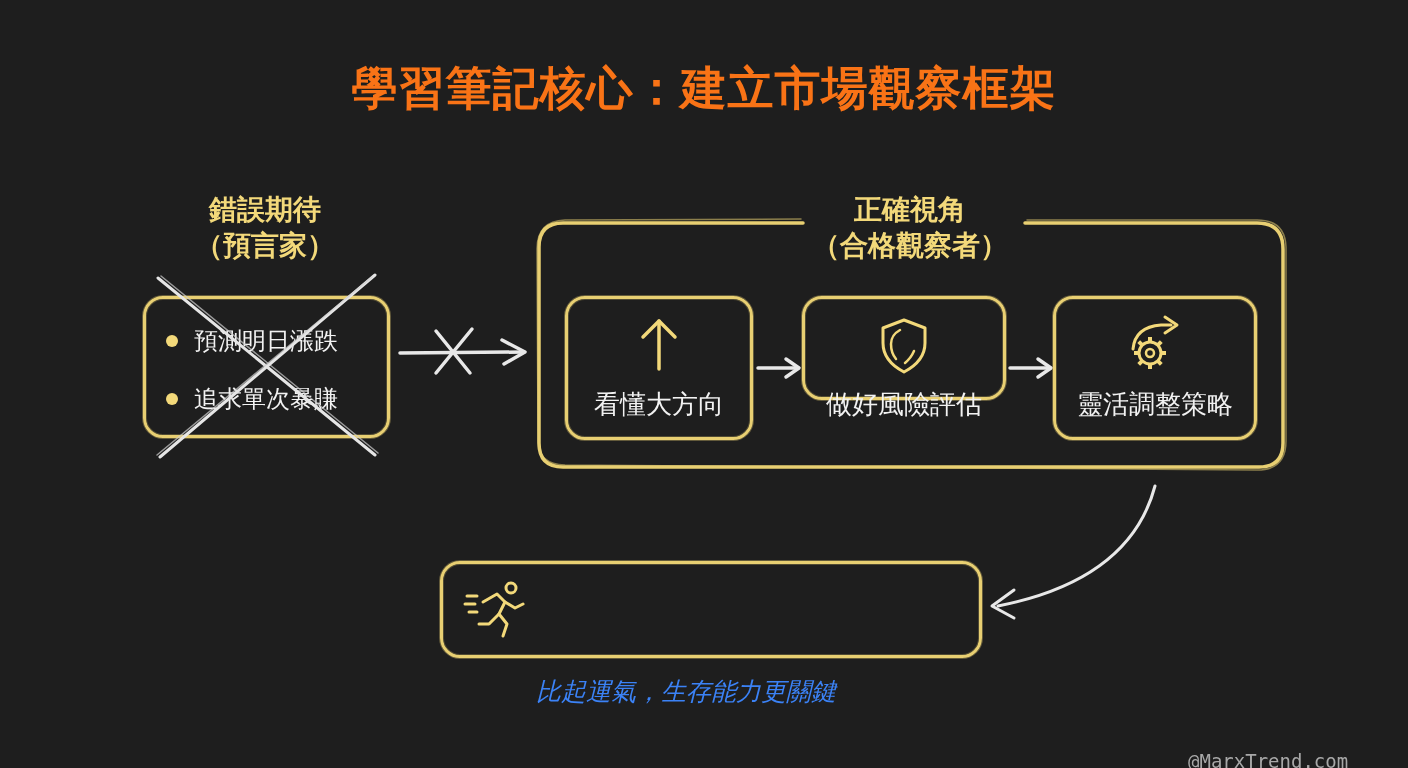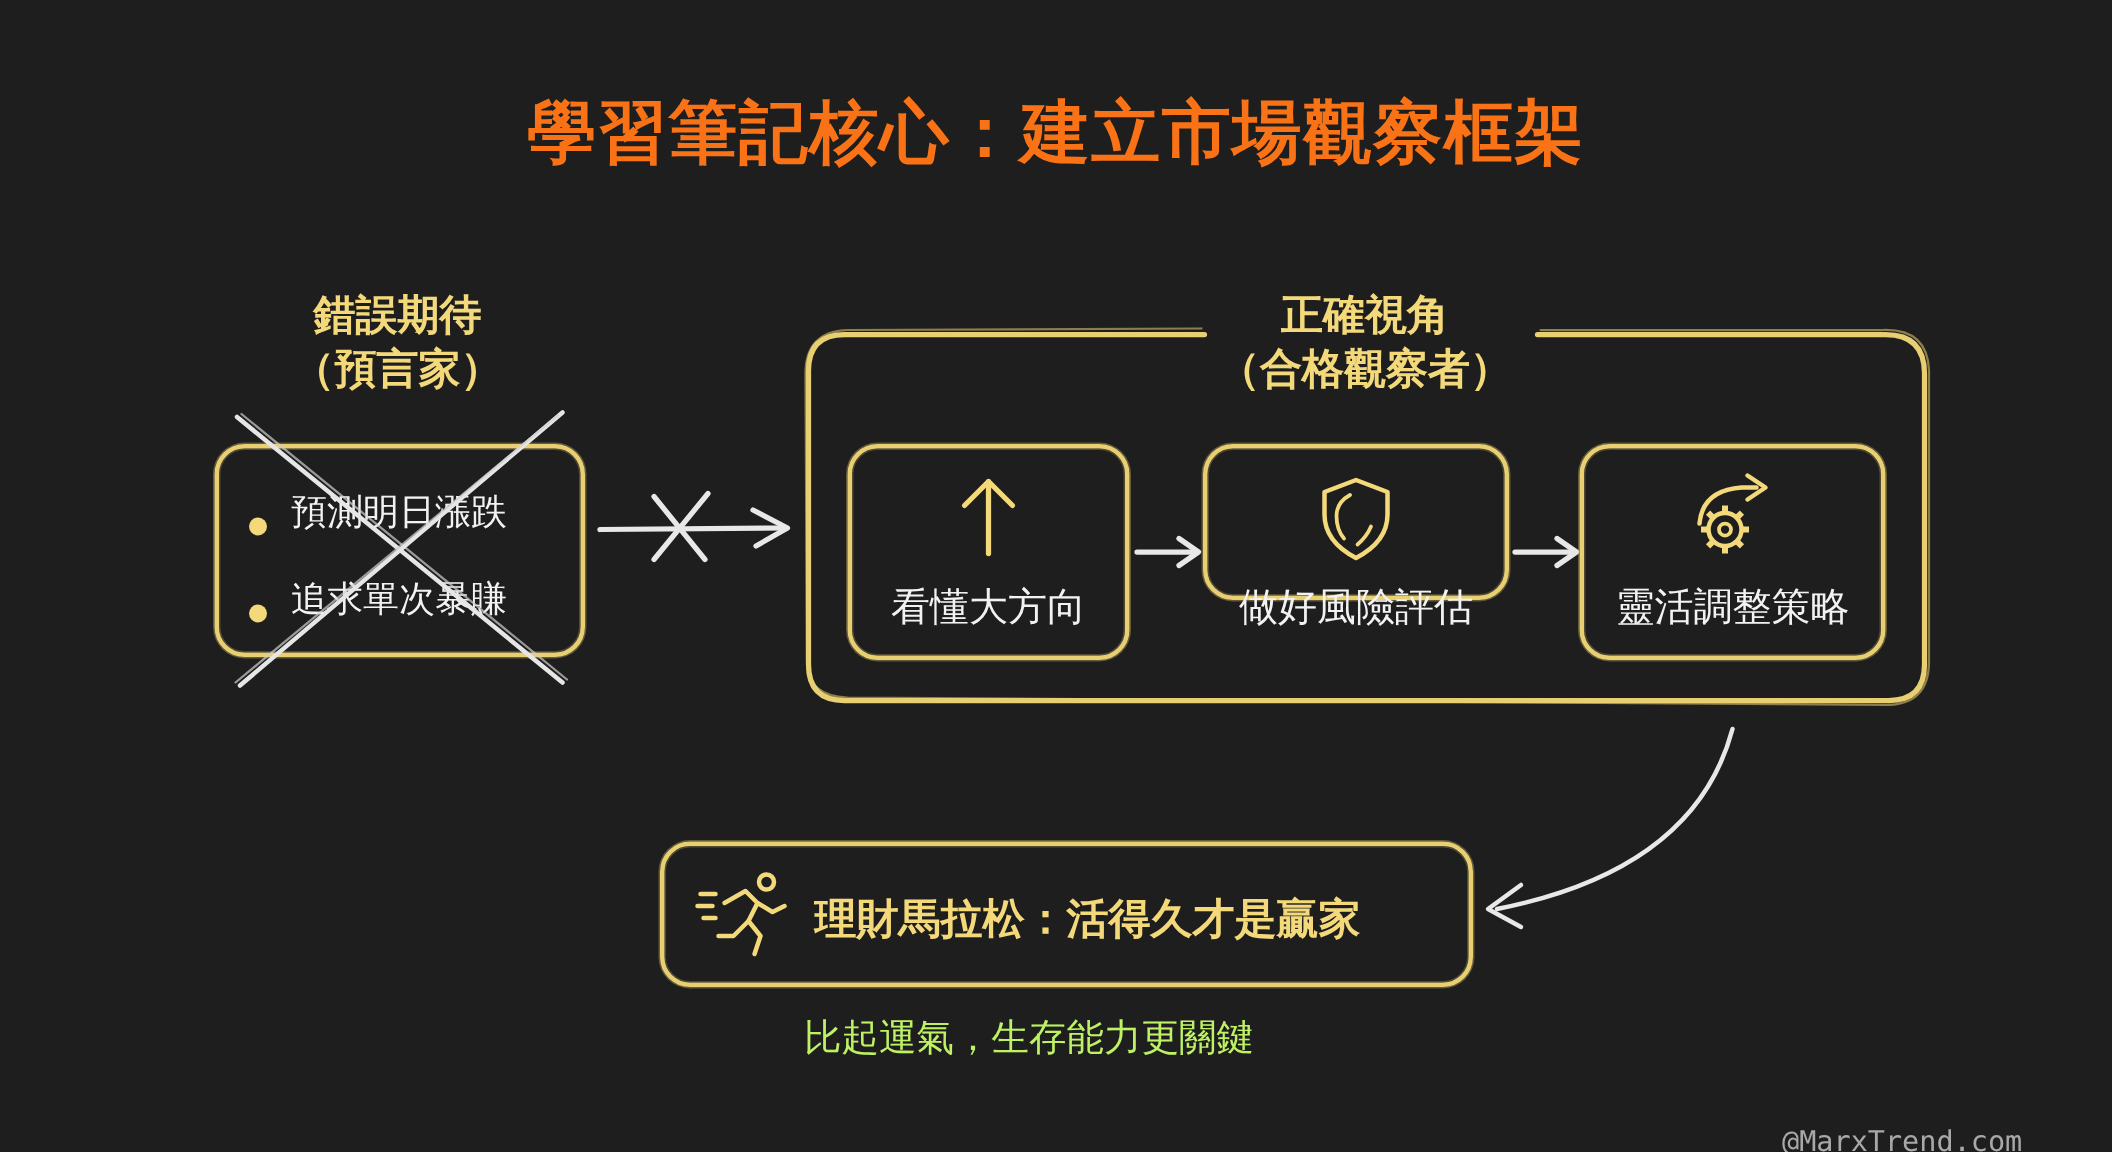--- a/index.html
+++ b/index.html
@@ -35,21 +35,21 @@
       position: absolute;
       border: 3px solid #e8cf72;
       border-radius: 20px;
       box-shadow: 0 0 0 1px rgba(232,207,114,0.35), inset 0 0 0 1px rgba(232,207,114,0.25);
       box-sizing: border-box;
     }
     .bullet-row {
       position: absolute;
       left: 20px;
       display: flex;
-      align-items: flex-end;
+      align-items: center;
       font-size: 24px;
       color: #f2f2f2;
     }
     .dot {
       width: 12px; height: 12px; border-radius: 50%;
       background: #f3d97a;
       margin-right: 16px;
     }
     .step-text {
       position: absolute;
@@ -63,21 +63,22 @@
       left: 50%;
       transform: translateX(-50%);
     }
     .bottom-text {
       font-size: 28px;
       font-weight: bold;
       color: #f3d97a;
     }
     .subtitle {
       font-size: 25px;
-      color: #bef264;
+      color: #3b82f6;
+      font-style: italic;
     }
     .watermark {
       font-family: "DejaVu Sans Mono", monospace;
       font-size: 19px;
       color: #a8a8a8;
     }
     svg { overflow: visible; }
   </style>
 </head>
 <body>
@@ -183,18 +184,17 @@
     <g fill="none" stroke="#f3d97a" stroke-width="3" stroke-linecap="round" stroke-linejoin="round">
       <line x1="4" y1="16" x2="14" y2="16"></line>
       <line x1="2" y1="24" x2="12" y2="24"></line>
       <line x1="6" y1="32" x2="14" y2="32"></line>
       <circle cx="48" cy="8" r="5"></circle>
       <path d="M20 22 L34 14 L42 22 L36 34 L44 44 L40 56"></path>
       <path d="M42 22 L52 28 L60 24"></path>
       <path d="M36 34 L26 44 L16 44"></path>
     </g>
   </svg>
-  <div class="abs bottom-text" style="left:100px; top:30px; white-space:nowrap;">理財馬拉松：活得久才是贏家</div>
 </div>
 
 <div class="abs subtitle" style="left:536px; top:675px; white-space:nowrap;">比起運氣，生存能力更關鍵</div>
 
 <div class="abs watermark" style="left:1188px; top:722px;margin-top:28px;">@MarxTrend.com</div>
 
 </body></html>

